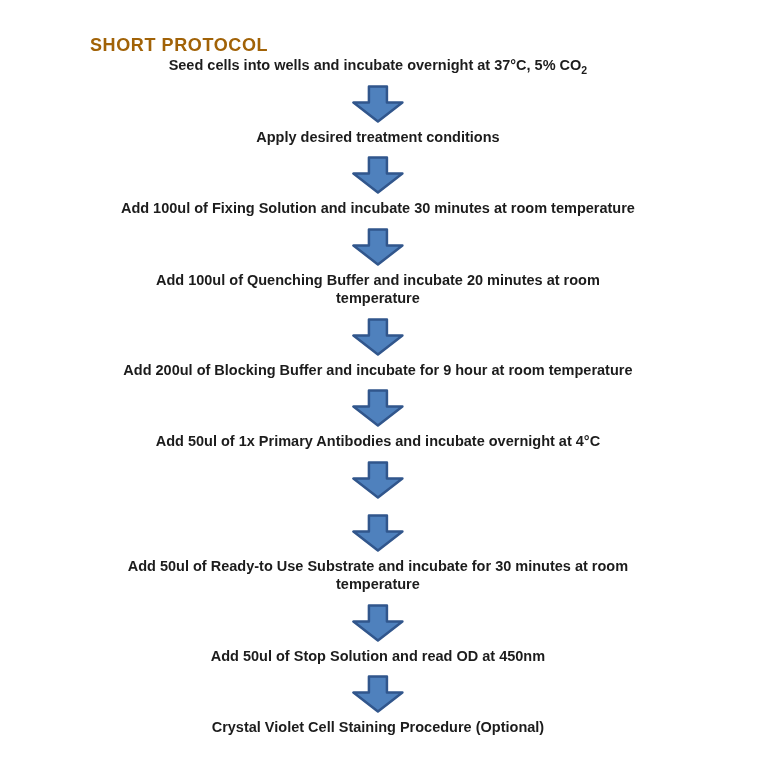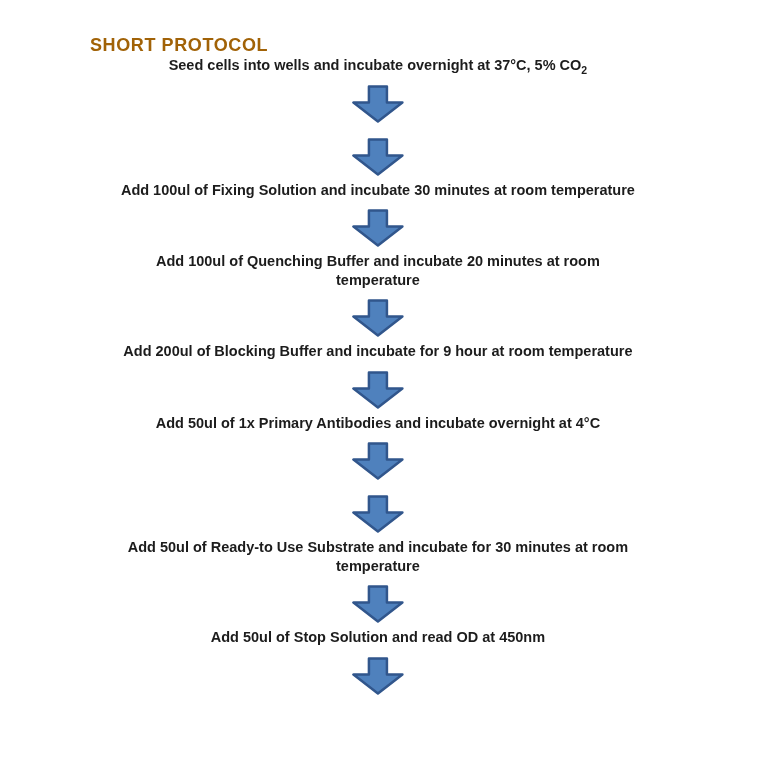--- a/index.html
+++ b/index.html
@@ -64,20 +64,21 @@
   <div class="title">SHORT PROTOCOL</div>
   <div class="flow" id="flow">
   <div class="step"><span>Seed cells into wells and incubate overnight at 37°C, 5% CO</span><sub>2</sub></div>
 
   <span class="arrow">
     <svg width="54" height="38" viewBox="0 0 54 38" xmlns="http://www.w3.org/2000/svg">
       <path class="arrow-shape" d="M 18 1.5 L 36 1.5 L 36 17.5 L 51.5 17.5 L 27 36.5 L 2.5 17.5 L 18 17.5 Z" stroke-width="2.5" stroke-linejoin="round" fill="#4F81BD" stroke="#31568C"></path>
     </svg>
   </span>
 
+  <div class="step"><span>Apply desired treatment conditions</span></div>
 
   <span class="arrow">
     <svg width="54" height="38" viewBox="0 0 54 38" xmlns="http://www.w3.org/2000/svg">
       <path class="arrow-shape" d="M 18 1.5 L 36 1.5 L 36 17.5 L 51.5 17.5 L 27 36.5 L 2.5 17.5 L 18 17.5 Z" stroke-width="2.5" stroke-linejoin="round" fill="#4F81BD" stroke="#31568C"></path>
     </svg>
   </span>
 
   <div class="step"><span>Add 100ul of Fixing Solution and incubate 30 minutes at room temperature</span></div>
 
   <span class="arrow">
@@ -128,14 +129,15 @@
   </span>
 
   <div class="step"><span>Add 50ul of Stop Solution and read OD at 450nm</span></div>
 
   <span class="arrow">
     <svg width="54" height="38" viewBox="0 0 54 38" xmlns="http://www.w3.org/2000/svg">
       <path class="arrow-shape" d="M 18 1.5 L 36 1.5 L 36 17.5 L 51.5 17.5 L 27 36.5 L 2.5 17.5 L 18 17.5 Z" stroke-width="2.5" stroke-linejoin="round" fill="#4F81BD" stroke="#31568C"></path>
     </svg>
   </span>
 
+  <div class="step"><span>Crystal Violet Cell Staining Procedure (Optional)</span></div>
 </div>
 </div>
 
 </body></html>

